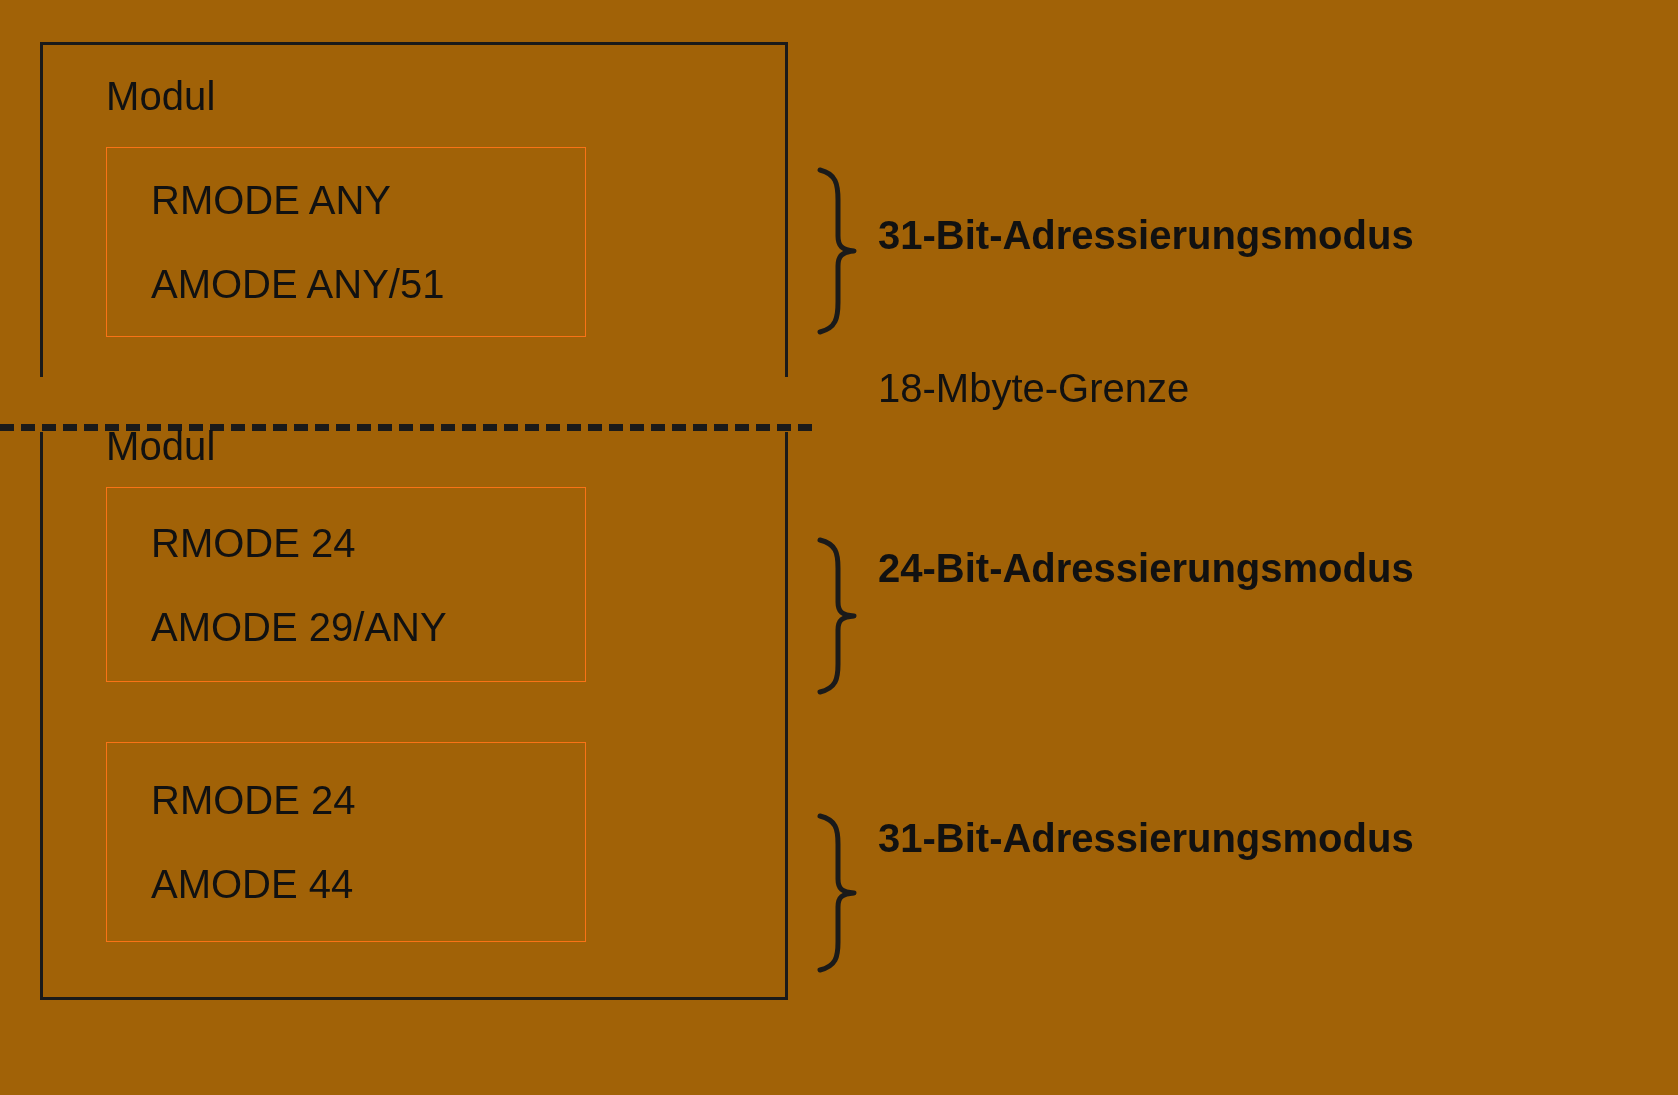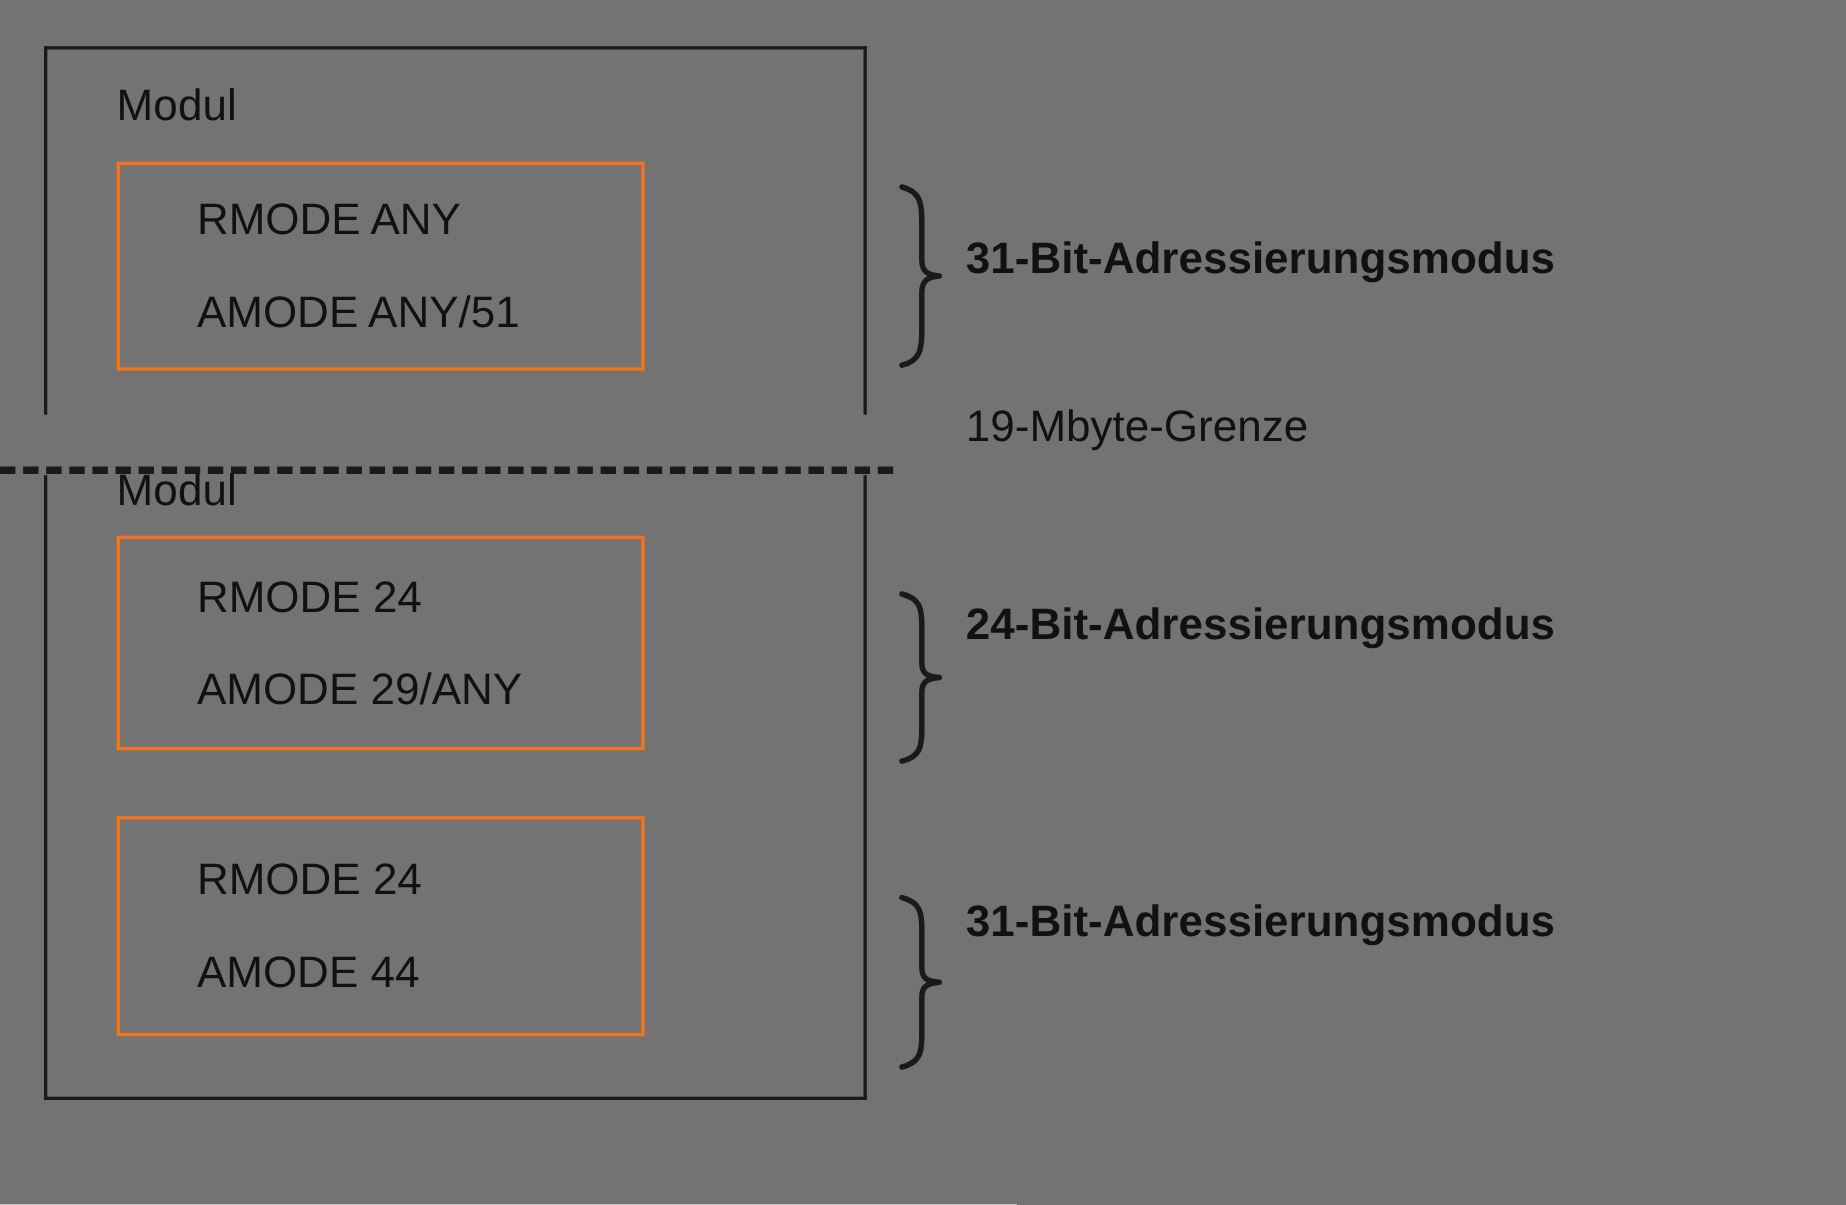--- a/index.html
+++ b/index.html
@@ -9,21 +9,21 @@
     background: #ffffff;
   }
   body {
     font-family: "Liberation Sans", sans-serif;
     color: #000000;
   }
   #diagram-root {
     position: relative;
     width: 1678px;
     height: 1095px;
-    background: #737373;
+    background: #a16207;
     overflow: hidden;
   }
 
   
   .module-box {
     position: absolute;
     border: 3px solid #1a1a1a;
     background: transparent;
     box-sizing: border-box;
   }
@@ -51,27 +51,27 @@
     letter-spacing: 0.1px;
     white-space: nowrap;
     color: #111111;
   }
   #caption-upper { left: 106px; top: 76px; }
   #caption-lower { left: 106px; top: 426px; }
 
   
   .mode-box {
     position: absolute;
-    border: 3px solid #f97316;
+    border: 1px solid #f97316;
     box-sizing: border-box;
     background: transparent;
     display: flex;
     flex-direction: column;
     justify-content: center;
-    padding-left: 70px;
+    padding-left: 44px;
   }
   .mode-line {
     font-size: 40px;
     line-height: 1;
     white-space: nowrap;
     color: #111111;
   }
   .mode-line.first { margin-bottom: 44px; }
 
   #mode-box-1 { left: 106px; top: 147px; width: 480px; height: 190px; }
@@ -135,21 +135,21 @@
     <svg class="brace-svg" width="56" height="170" viewBox="0 0 56 170" xmlns="http://www.w3.org/2000/svg" aria-hidden="true">
       <path d="M 12 4 C 28 8, 30 18, 30 34 L 30 70 C 30 80, 34 84, 46 85
                C 34 86, 30 90, 30 100 L 30 136 C 30 152, 28 162, 12 166" fill="none" stroke="#1a1a1a" stroke-width="5" stroke-linecap="round" stroke-linejoin="round"></path>
     </svg>
   </div>
 
   <div class="brace-label" id="label-mode-1">31-Bit-Adressierungsmodus</div>
 
   <div id="mbyte-boundary-line"></div>
 
-  <div id="label-mbyte-boundary">19-Mbyte-Grenze</div>
+  <div id="label-mbyte-boundary">18-Mbyte-Grenze</div>
 
   <div class="module-box" id="module-lower"></div>
 
   <div class="module-caption" id="caption-lower">Modul</div>
 
   <div class="mode-box" id="mode-box-2">
     <span class="mode-line first">RMODE 24</span>
     <span class="mode-line">AMODE 29/ANY</span>
   </div>
 

